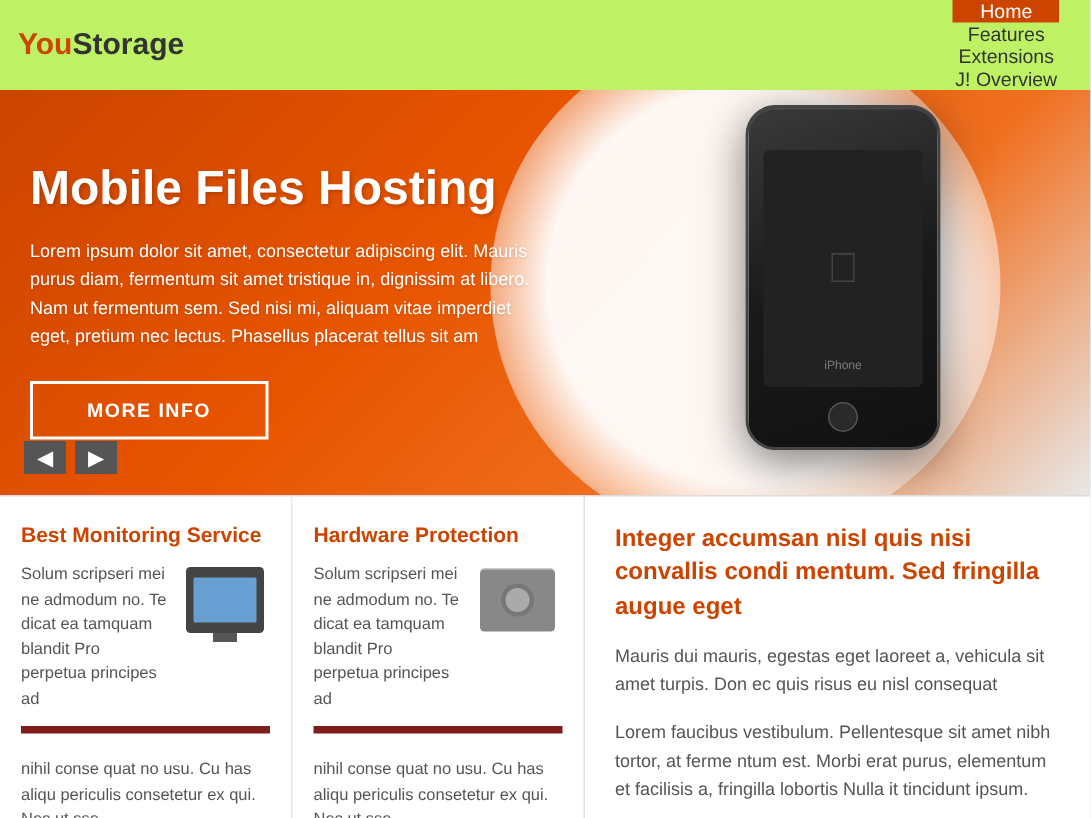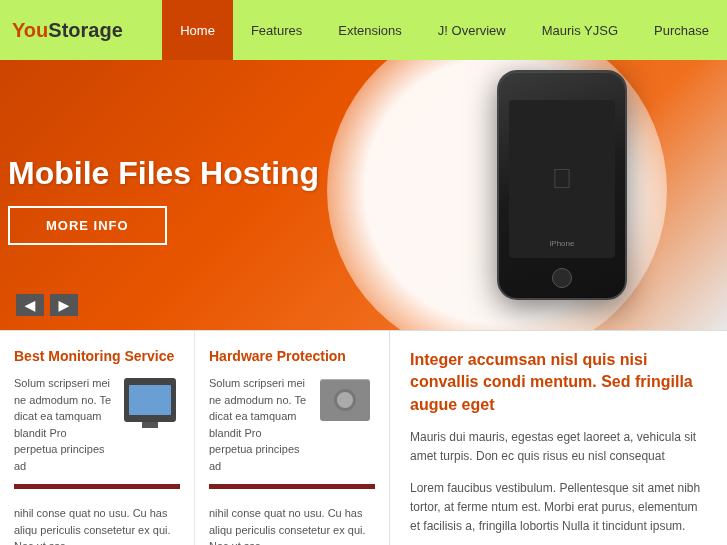--- a/index.html
+++ b/index.html
@@ -31,20 +31,21 @@
       font-size: 9px;
       color: #666;
       margin-top: 2px;
       line-height: 1.3;
     }
     nav {
       display: flex;
       align-items: center;
       height: 60px;
       margin-left: auto;
+      flex-direction: column;
     }
     .nav-item {
       height: 60px;
       display: flex;
       align-items: center;
       padding: 0 18px;
       font-size: 13px;
       color: #333;
       cursor: pointer;
       white-space: nowrap;
@@ -68,21 +69,21 @@
       right: 60px;
       top: -40px;
       width: 340px;
       height: 340px;
       background: radial-gradient(circle, rgba(255,255,255,0.95) 55%, rgba(255,255,255,0.2) 80%, transparent 100%);
       border-radius: 50%;
     }
     .hero-content {
       position: relative;
       z-index: 2;
-      padding: 30px 20px 20px 8px;
+      padding: 30px 20px 20px 20px;
       max-width: 380px;
     }
     .hero-title {
       font-size: 32px;
       font-weight: bold;
       color: #fff;
       line-height: 1.15;
       margin-bottom: 14px;
       text-shadow: 1px 1px 3px rgba(0,0,0,0.2);
     }
@@ -314,20 +315,21 @@
     <div class="nav-item">J! Overview</div>
     <div class="nav-item">Mauris YJSG</div>
     <div class="nav-item">Purchase</div>
   </nav>
 </div>
 
 <div class="hero">
   <div class="hero-circle-bg"></div>
   <div class="hero-content">
     <div class="hero-title">Mobile Files Hosting</div>
+    <div class="hero-text">Lorem ipsum dolor sit amet, consectetur adipiscing elit. Mauris purus diam, fermentum sit amet tristique in, dignissim at libero. Nam ut fermentum sem. Sed nisi mi, aliquam vitae imperdiet eget, pretium nec lectus. Phasellus placerat tellus sit am</div>
     <button class="more-info-btn">MORE INFO</button>
   </div>
 
   <div class="phone-img">
     <div class="phone-body">
       <div class="phone-screen">
         <div class="phone-apple"></div>
       </div>
       <div class="phone-label">iPhone</div>
       <div class="phone-home"></div>

